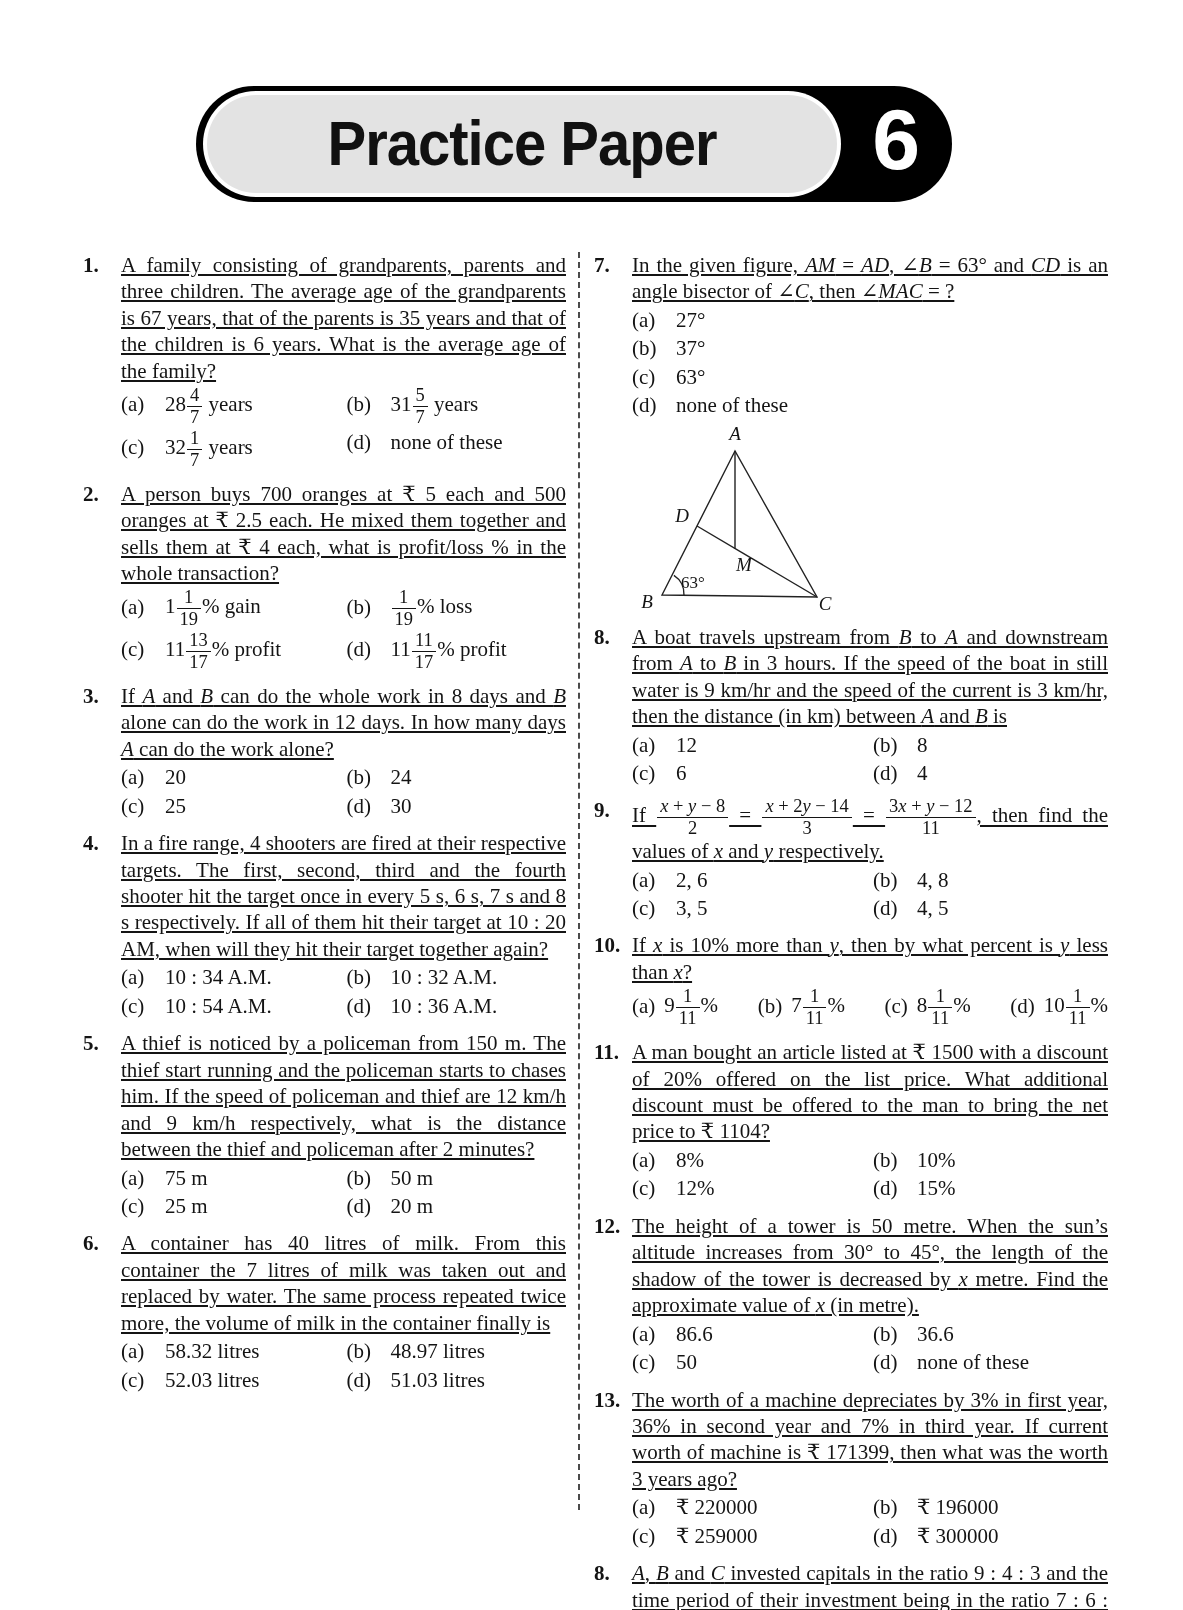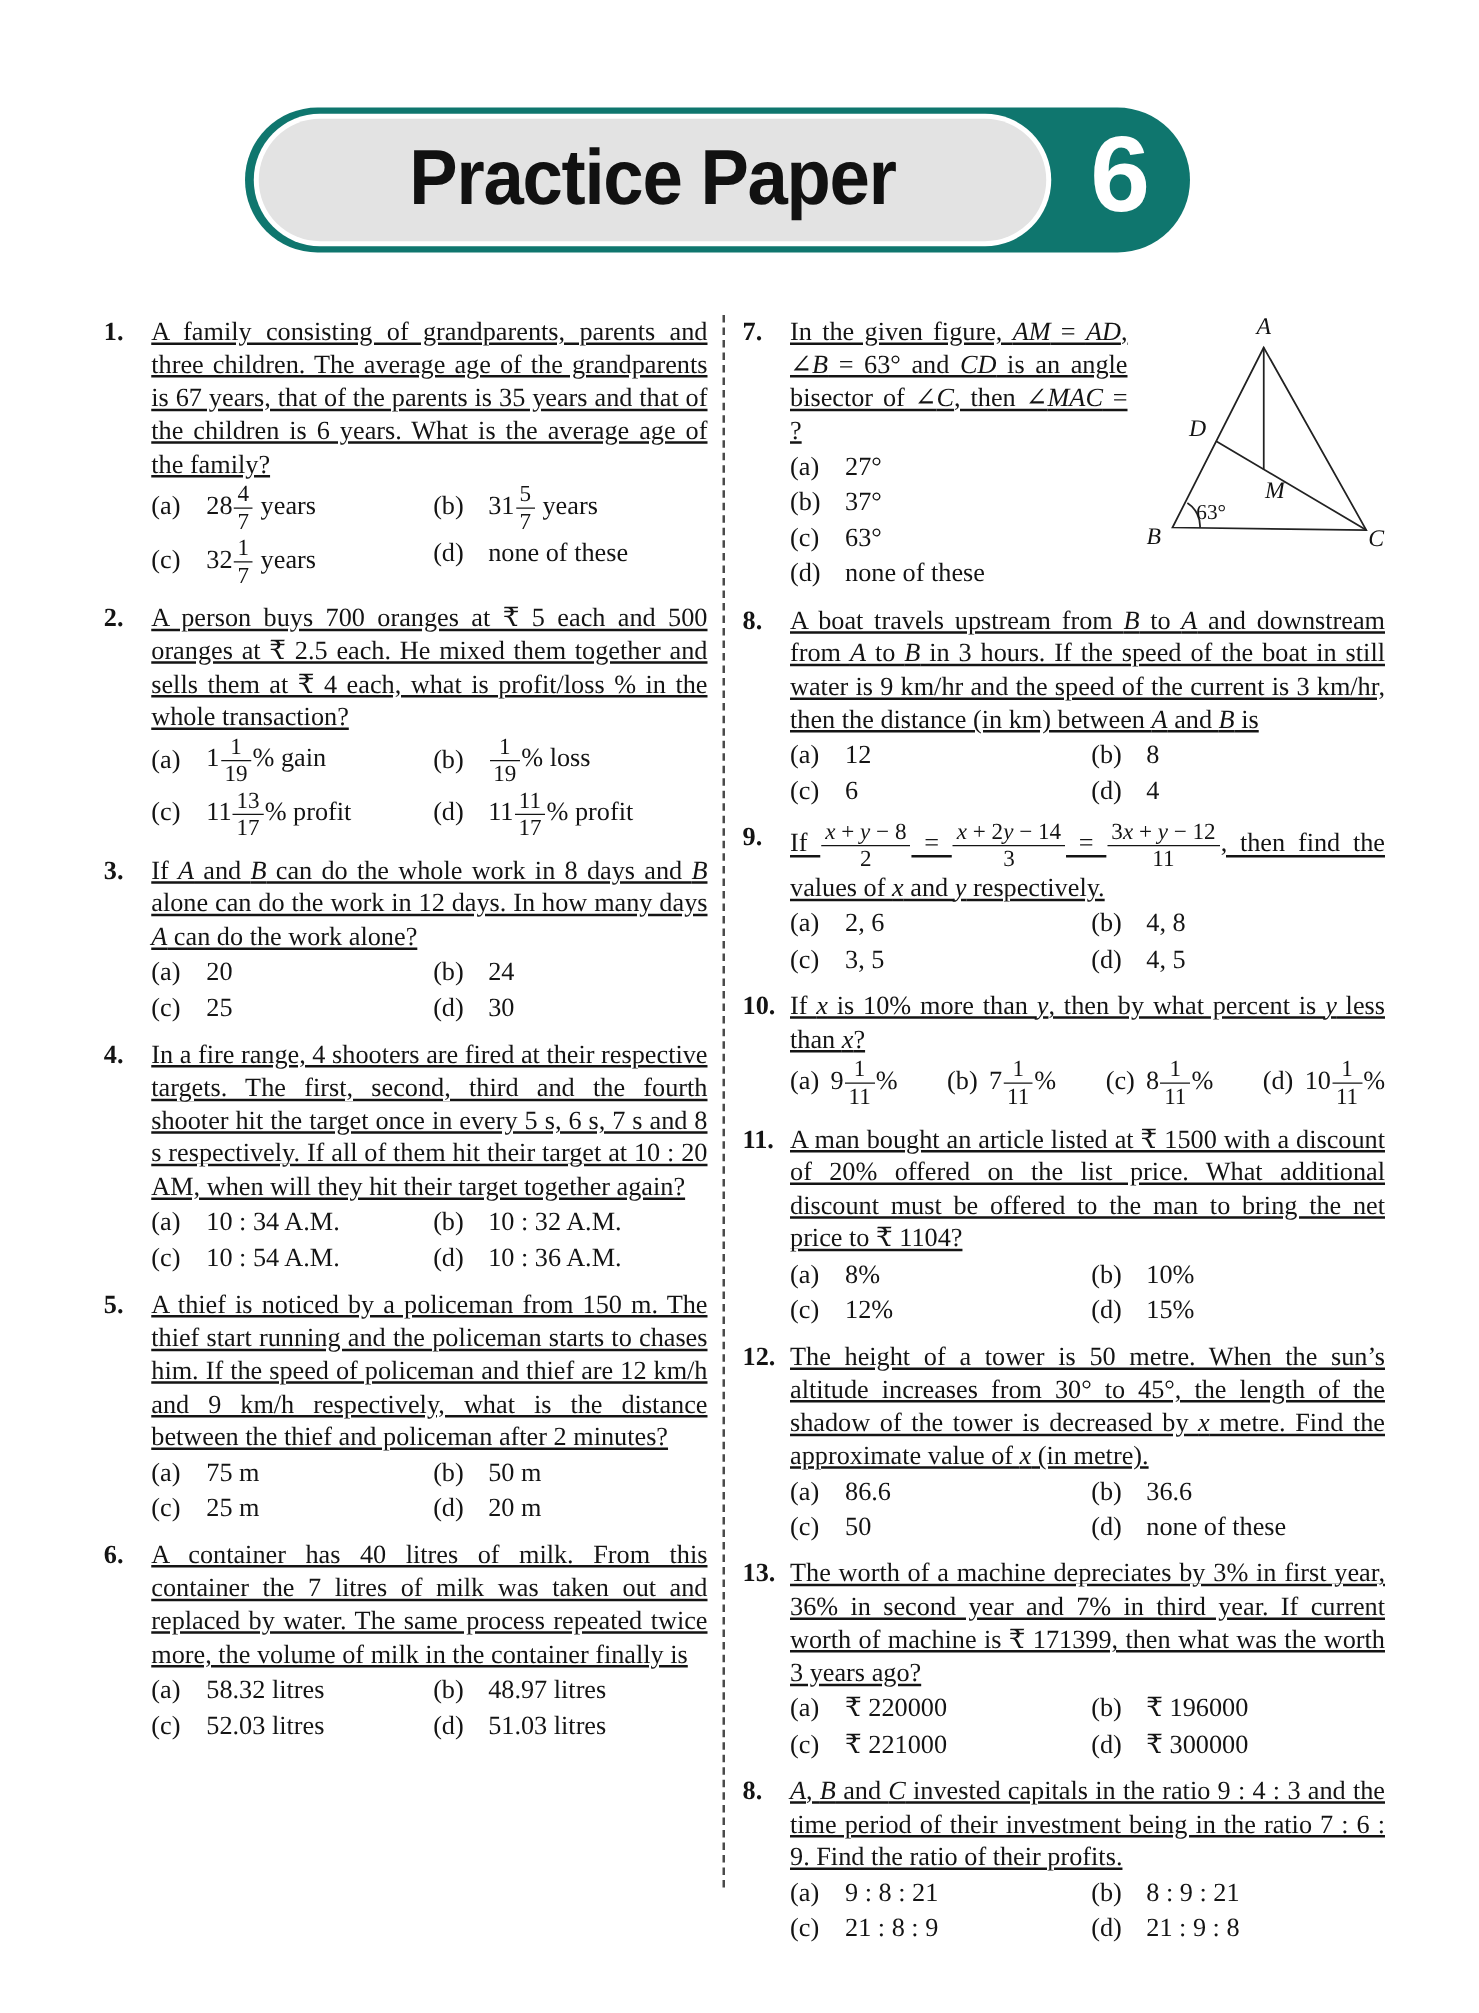--- a/index.html
+++ b/index.html
@@ -5,21 +5,21 @@
   html,body { margin:0; padding:0; background:#ffffff; }
   .page {
     position:relative; width:1183px; height:1610px; background:#ffffff;
     font-family:"Liberation Serif","DejaVu Serif","DejaVu Sans",serif;
     color:#141414; font-size:21px; line-height:1.26; overflow:hidden;
   }
 
   
   .header-band {
     position:absolute; left:196px; top:86px; width:756px; height:116px;
-    background:#0f766e; border-radius:60px;
+    background:#000000; border-radius:60px;
   }
   .header-pill {
     position:absolute; left:11px; top:9px; width:630px; height:98px;
     background:#e3e3e3; border-radius:49px; box-shadow:0 0 0 4px #ffffff;
   }
   .header-title {
     width:100%; height:98px; line-height:96px; text-align:center;
     font-family:"Liberation Sans","DejaVu Sans",sans-serif;
     font-weight:700; font-size:58px; letter-spacing:-1px; color:#111;
     transform:scaleY(1.08);
@@ -51,21 +51,21 @@
   .opts.cols4 .opt-label { width:auto; margin-right:9px; }
   .opt-text { white-space:nowrap; }
 
   
   .frac { display:inline-block; vertical-align:middle; text-align:center;
           line-height:1.02; font-size:0.88em; padding:0 1px; }
   .frac .fnum { display:block; padding:0 3px 1px; border-bottom:1.5px solid #141414; }
   .frac .fden { display:block; padding:1px 3px 0; }
 
   
-  .q-row { display:flex; gap:6px; }
+  .q-row { display:flex; gap:6px;flex-direction:column; }
   .q-main { flex:1; min-width:0; }
   .q-fig { width:200px; flex:none; margin-top:-2px; }
   .fig-svg { width:200px; height:190px; display:block; }
   .fig-svg text { font-family:"Liberation Serif","DejaVu Serif",serif;
                   font-size:19px; fill:#141414; }
   .fig-svg .fig-angle { font-size:17px; font-style:normal; }
 </style>
 </head>
 <body>
 
@@ -401,21 +401,21 @@
             <div class="opt">
               <span class="opt-label">(a)</span>
               <span class="opt-text">₹ 220000</span>
             </div>
             <div class="opt">
               <span class="opt-label">(b)</span>
               <span class="opt-text">₹ 196000</span>
             </div>
             <div class="opt">
               <span class="opt-label">(c)</span>
-              <span class="opt-text">₹ 221000</span>
+              <span class="opt-text">₹ 259000</span>
             </div>
             <div class="opt">
               <span class="opt-label">(d)</span>
               <span class="opt-text">₹ 300000</span>
             </div>
           </div>
         </div>
       </div>
       <div class="question">
         <div class="q-num">8.</div>

